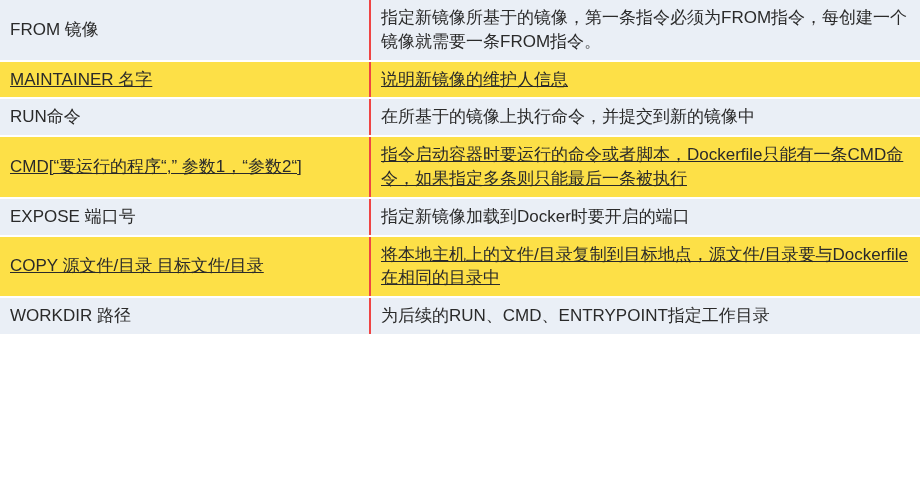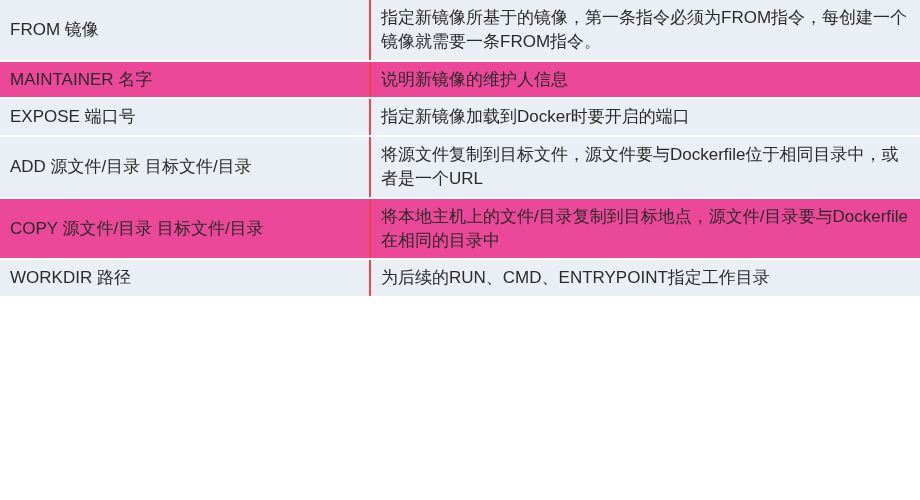--- a/index.html
+++ b/index.html
@@ -15,21 +15,21 @@
     overflow: hidden;
   }
   table {
     width: 100%;
     border-collapse: collapse;
     table-layout: fixed;
   }
   col.c1 { width: 370px; }
   col.c2 { width: 550px; }
   tr.odd td { background: #eaeff6; }
-  tr.even td { background: #ec4899; }
+  tr.even td { background: #fde047; text-decoration: underline; }
   td {
     padding: 6px 10px;
     vertical-align: middle;
     border-right: 2px solid #ef4444;
     border-bottom: 2px solid #fff;
   }
   td:last-child { border-right: none; }
   .watermark {
     position: absolute;
     right: 6px;
@@ -50,26 +50,30 @@
   <tbody>
     <tr class="odd">
         <td>FROM 镜像</td>
         <td>指定新镜像所基于的镜像，第一条指令必须为FROM指令，每创建一个镜像就需要一条FROM指令。</td>
       </tr>
     <tr class="even">
         <td>MAINTAINER 名字</td>
         <td>说明新镜像的维护人信息</td>
       </tr>
     <tr class="odd">
+        <td>RUN命令</td>
+        <td>在所基于的镜像上执行命令，并提交到新的镜像中</td>
+      </tr>
+    <tr class="even">
+        <td>CMD[“要运行的程序“,” 参数1，“参数2“]</td>
+        <td>指令启动容器时要运行的命令或者脚本，Dockerfile只能有一条CMD命令，如果指定多条则只能最后一条被执行</td>
+      </tr>
+    <tr class="odd">
         <td>EXPOSE 端口号</td>
         <td>指定新镜像加载到Docker时要开启的端口</td>
-      </tr>
-    <tr class="odd">
-        <td>ADD 源文件/目录 目标文件/目录</td>
-        <td>将源文件复制到目标文件，源文件要与Dockerfile位于相同目录中，或者是一个URL</td>
       </tr>
     <tr class="even">
         <td>COPY 源文件/目录 目标文件/目录</td>
         <td>将本地主机上的文件/目录复制到目标地点，源文件/目录要与Dockerfile在相同的目录中</td>
       </tr>
     <tr class="odd">
         <td>WORKDIR 路径</td>
         <td>为后续的RUN、CMD、ENTRYPOINT指定工作目录</td>
       </tr>
 

